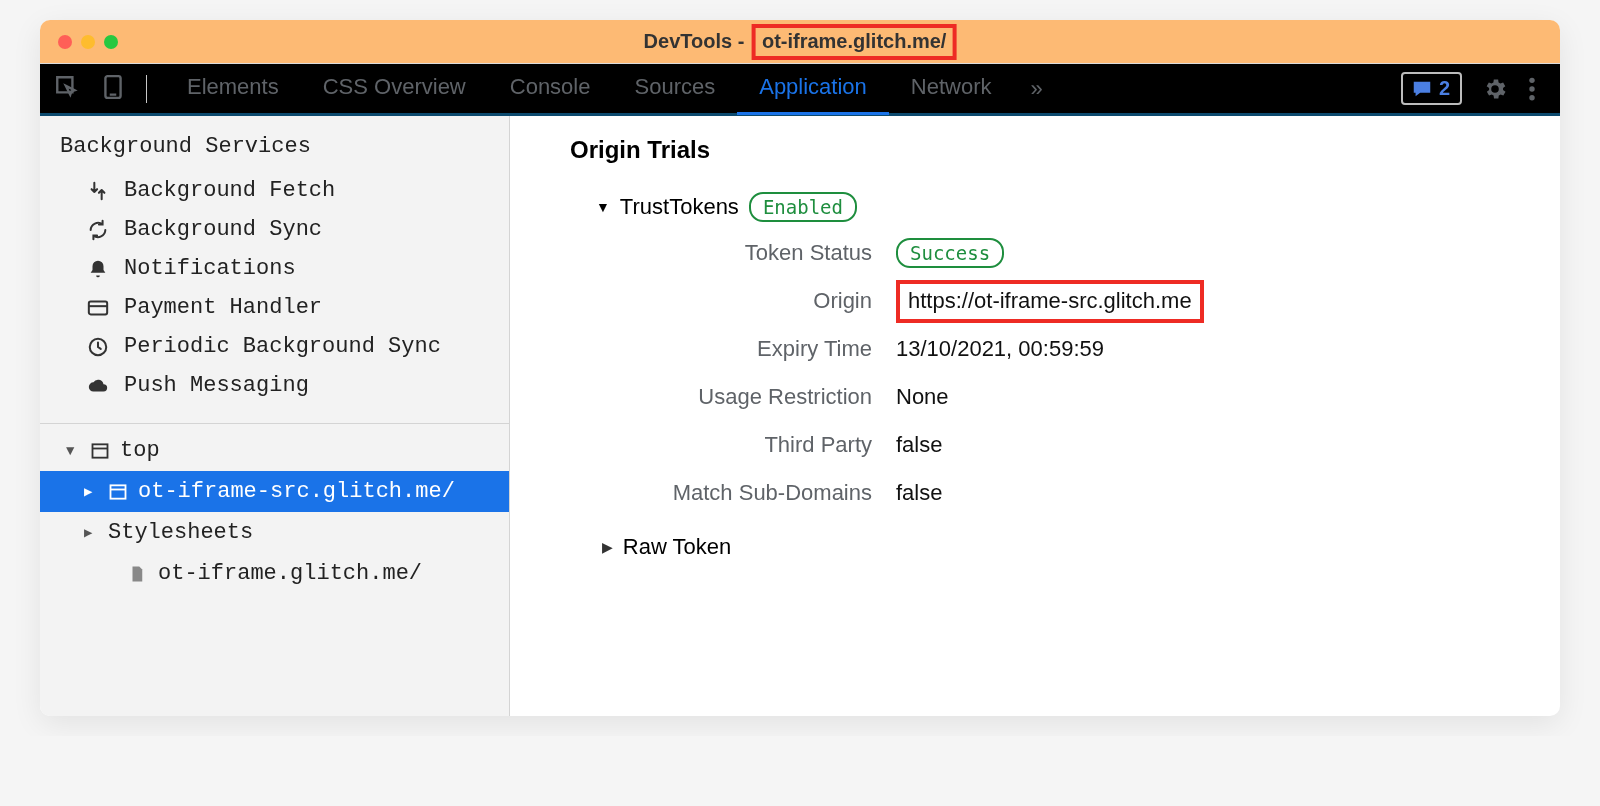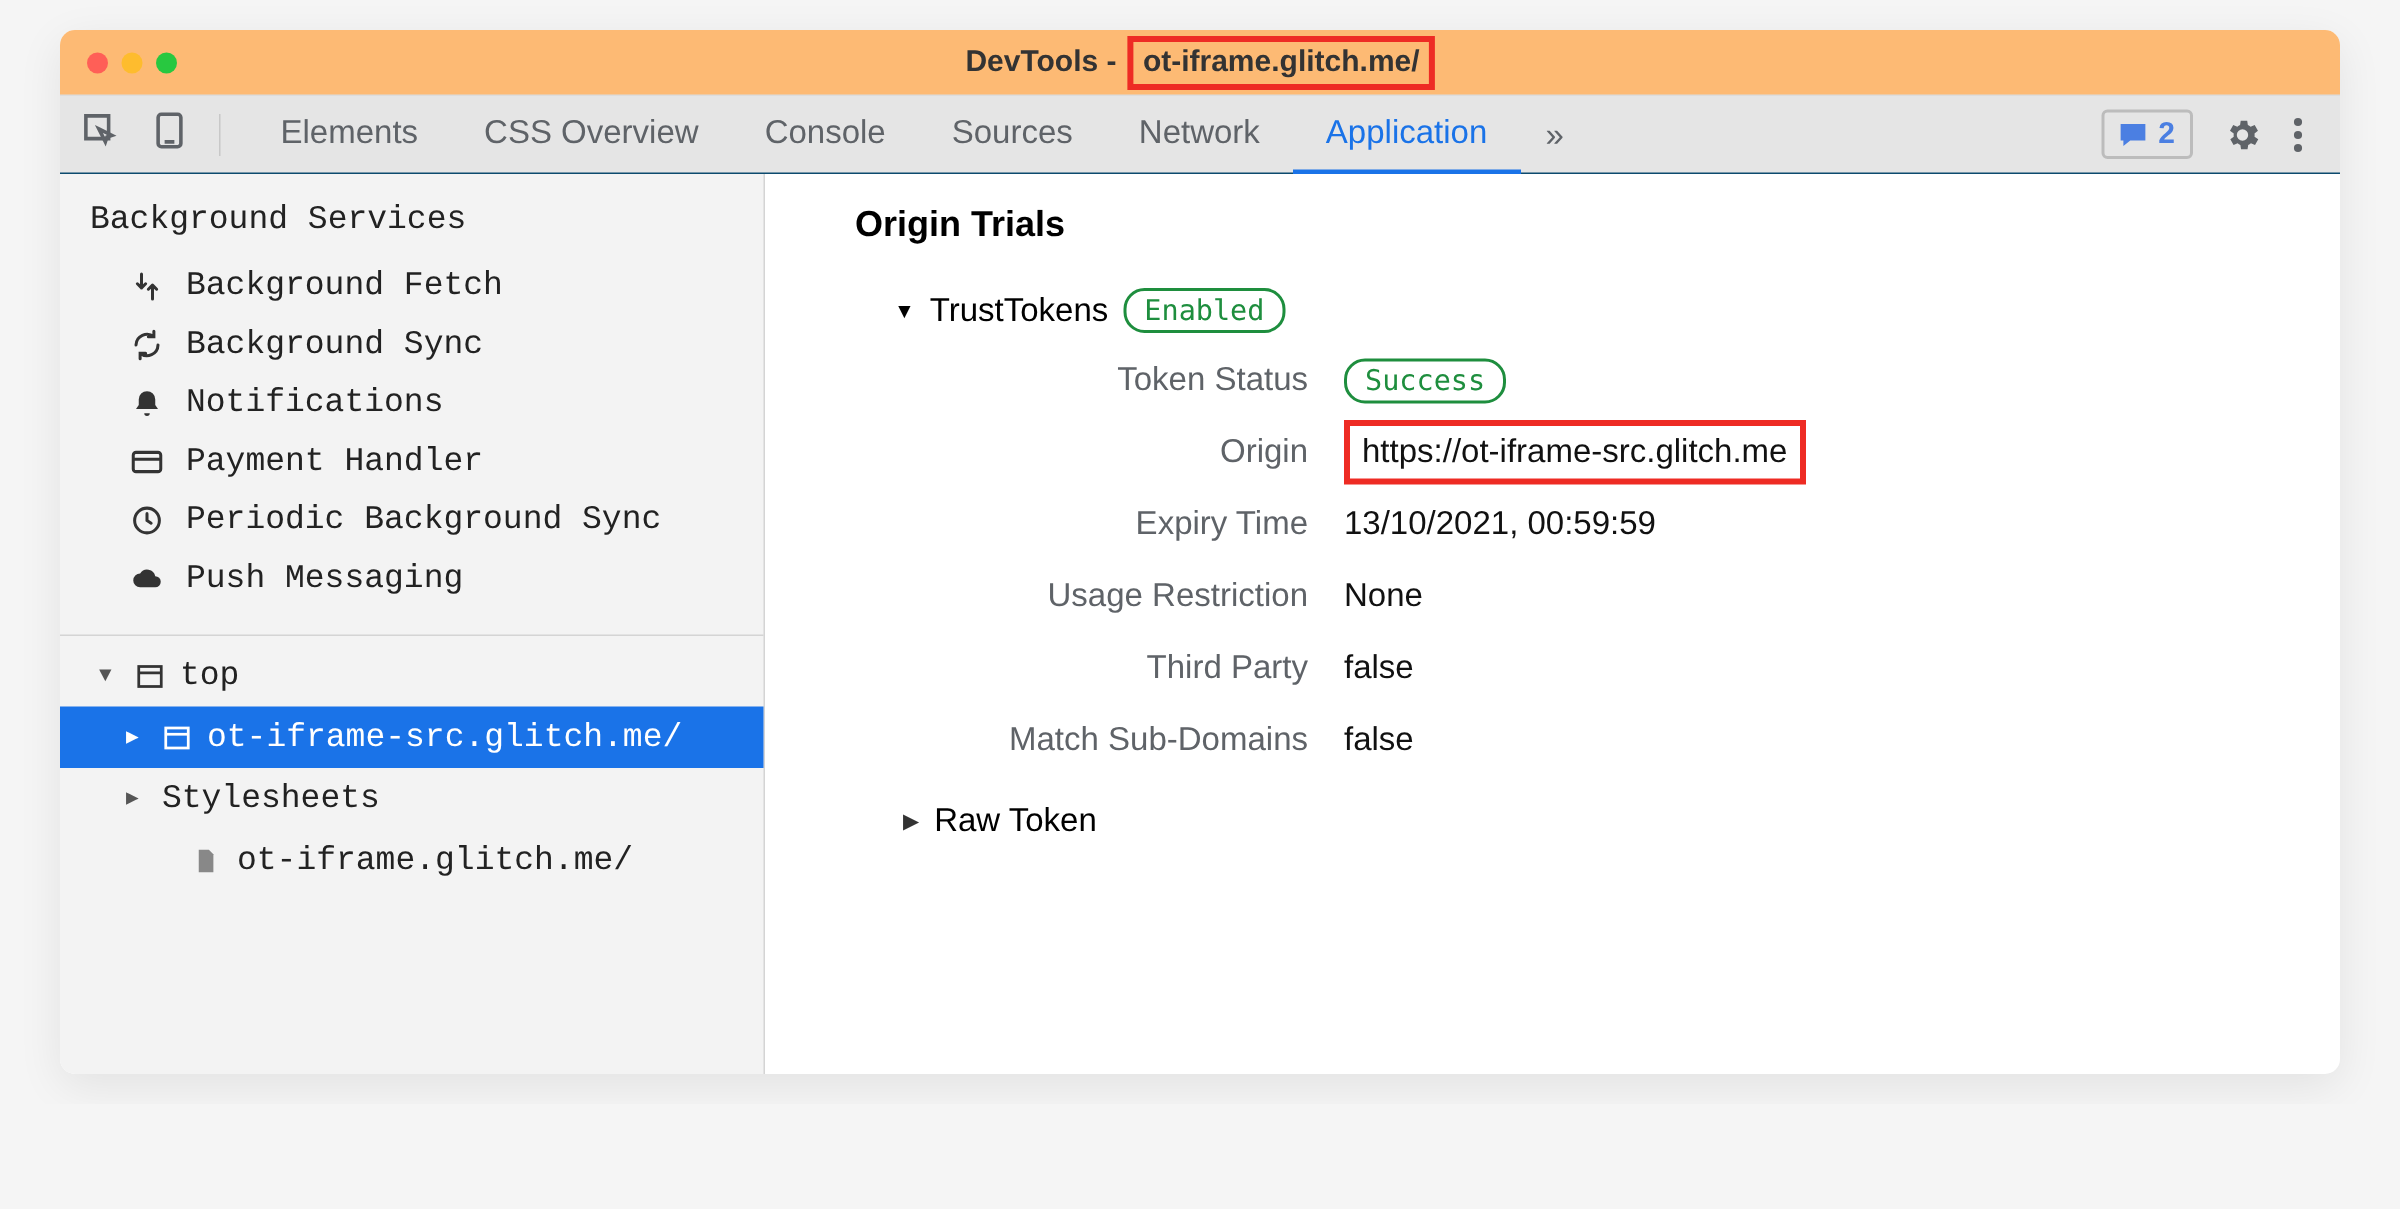--- a/index.html
+++ b/index.html
@@ -42,24 +42,24 @@
   }
   .title .prefix { padding-right: 2px; }
   .title .highlighted {
     border: 4px solid #ee2b24;
     padding: 2px 6px 4px 6px;
     line-height: 22px;
   }
 
   .tabstrip {
     height: 52px;
-    background: #e5e5e5;
-    display: flex;
-    align-items: center;
-    border-bottom: 1px solid #0c4a6e;
+    background: #000000;
+    display: flex;
+    align-items: center;
+    border-bottom: 3px solid #0c4a6e;
     padding: 0 14px;
     gap: 0;
   }
   .toolbar-left { display: flex; align-items: center; gap: 20px; padding-right: 18px; }
   .divider-v { width: 1px; height: 28px; background: #c8c8c8; }
   .tabs { display: flex; align-items: stretch; height: 52px; }
   .tab {
     padding: 0 22px;
     display: flex;
     align-items: center;
@@ -184,22 +184,22 @@
             <line x1="9" y1="19" x2="15" y2="19"></line>
           </svg>
       </span>
       <div class="divider-v"></div>
     </div>
     <div class="tabs">
       <div class="tab">Elements</div>
       <div class="tab">CSS Overview</div>
       <div class="tab">Console</div>
       <div class="tab">Sources</div>
+      <div class="tab active">Application</div>
       <div class="tab">Network</div>
-      <div class="tab active">Application</div>
     </div>
     <div class="chev-more">»</div>
     <div class="spacer"></div>
     <div class="right-tools">
       <div class="msg-badge">
         <svg viewBox="0 0 24 24">
             <path d="M3 4h18v12H10l-5 4v-4H3z" fill="#4b7fe2"></path>
           </svg>
         <span>2</span>
       </div>

